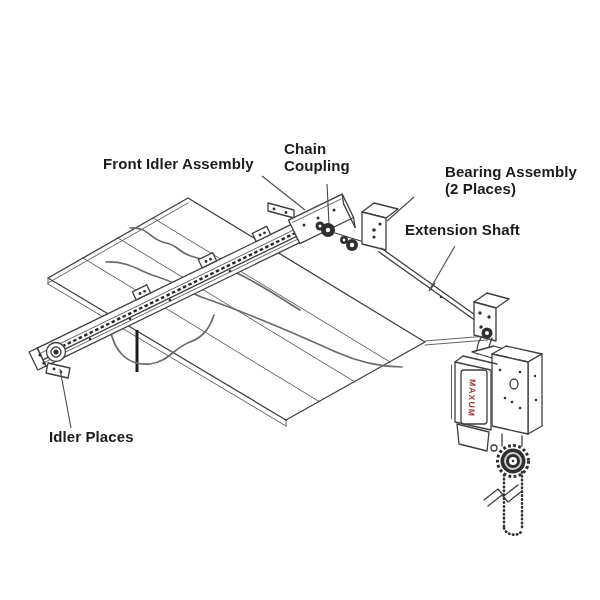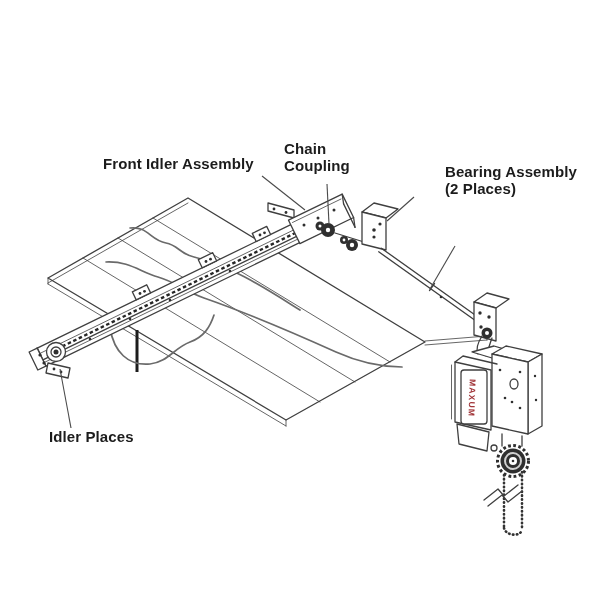--- a/index.html
+++ b/index.html
@@ -216,16 +216,17 @@
       <line class="leader" x1="455" y1="246" x2="430" y2="289"></line>
       <line class="leader" x1="71" y1="428" x2="60" y2="369"></line>
     </g>
   </svg>
 
   <div class="lbl" style="left:284px; top:140px;">Chain
 Coupling</div>
   <div class="lbl" style="left:103px; top:155px;">Front Idler Assembly</div>
   <div class="lbl" style="left:405px; top:163px;margin-left:40px;">Bearing Assembly
 (2 Places)</div>
+  <div class="lbl" style="left:405px; top:221px;">Extension Shaft</div>
   <div class="lbl" style="left:49px; top:428px;">Idler Places</div>
 
   <div class="brand" style="left:467px; top:379px;">MAXUM</div>
 </div>
 
 </body></html>

